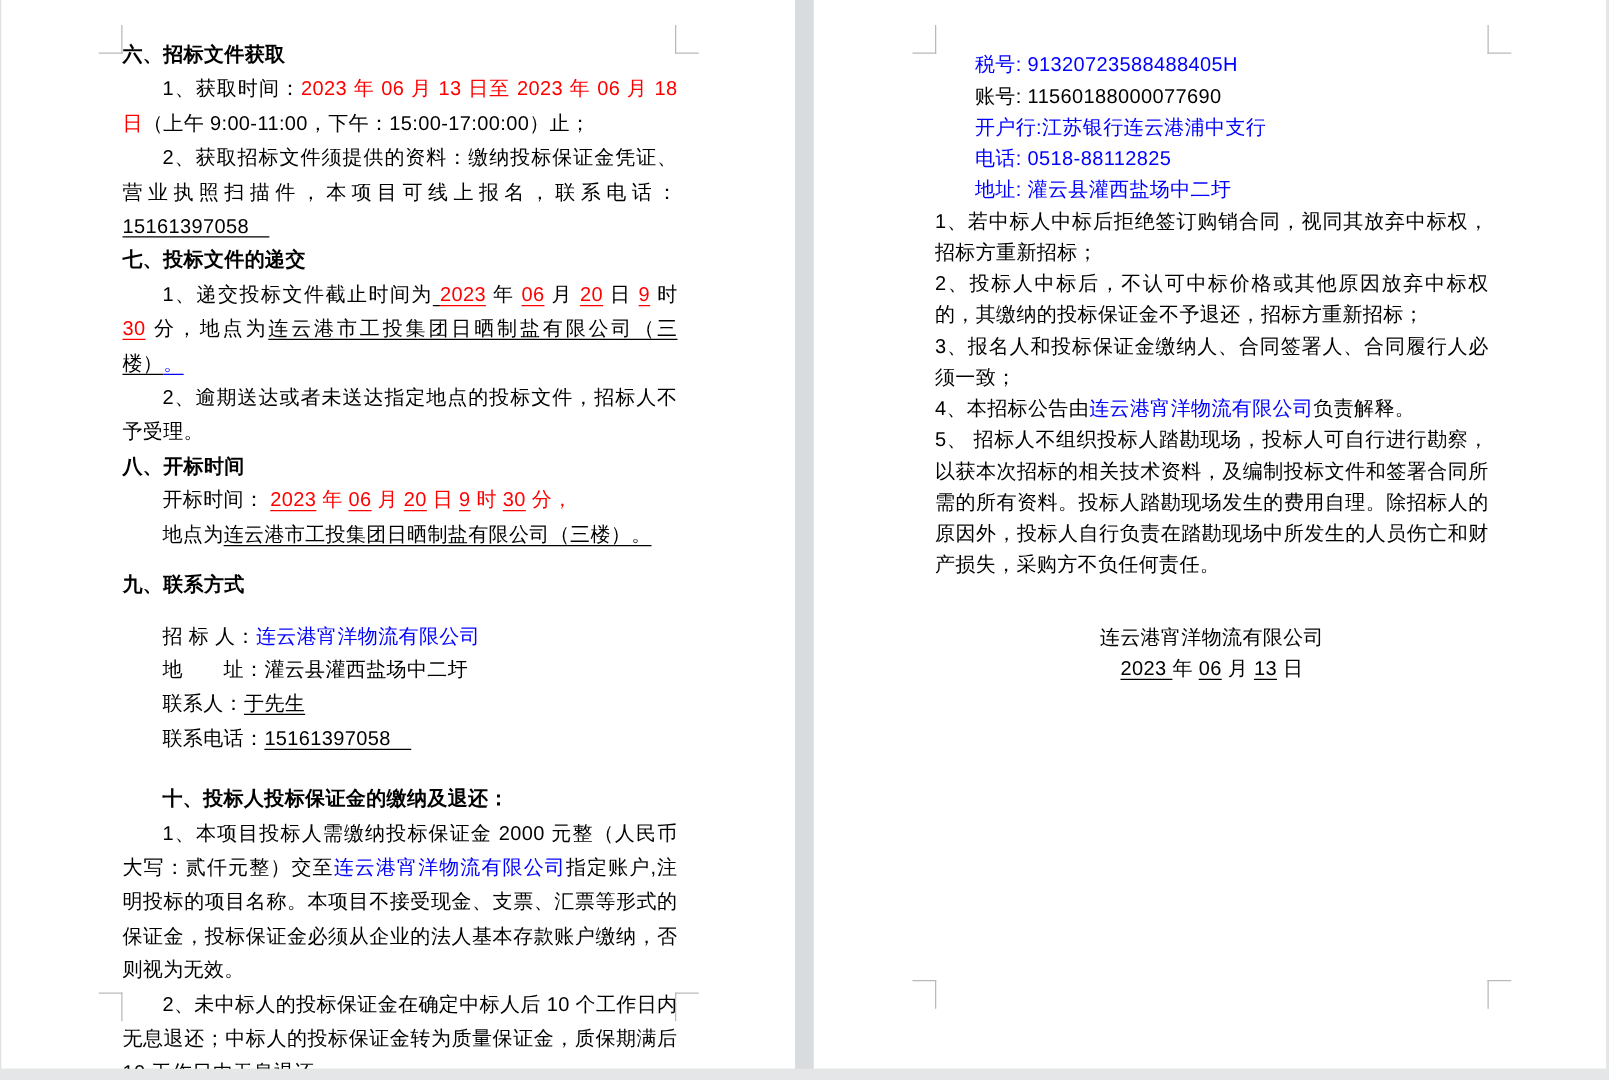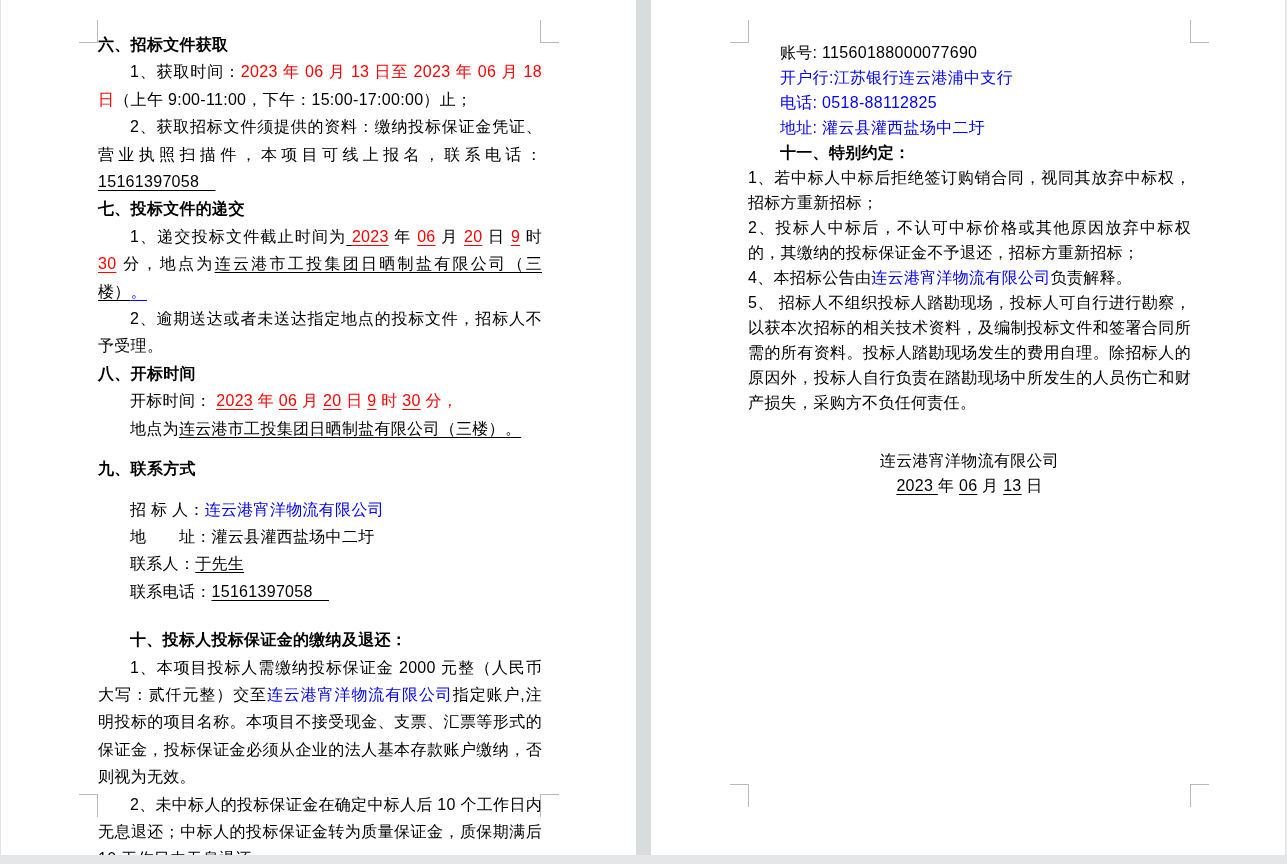--- a/index.html
+++ b/index.html
@@ -73,27 +73,28 @@
   </div>
 
   <div class="page-gap"></div>
 
   <div class="page page-right">
     <div class="cropmark cm-tl" style="left:79px;top:20px;"></div>
     <div class="cropmark cm-tr" style="left:539px;top:20px;"></div>
     <div class="cropmark cm-bl" style="left:79px;top:784px;"></div>
     <div class="cropmark cm-br" style="left:539px;top:784px;"></div>
     <div class="content content-right">
+        <div class="para ind"><span style="color: rgb(0, 0, 255);">税号: 91320723588488405H</span></div>
         <div class="para ind"><span style="color: #000000;">账号: 11560188000077690</span></div>
         <div class="para ind"><span style="color: rgb(0, 0, 255);">开户行:江苏银行连云港浦中支行</span></div>
         <div class="para ind"><span style="color: rgb(0, 0, 255);">电话: 0518-88112825</span></div>
         <div class="para ind"><span style="color: rgb(0, 0, 255);">地址: 灌云县灌西盐场中二圩</span></div>
-        <div class="para h ind"><span>十一、特别约定：</span></div>
         <div class="para"><span>1、若中标人中标后拒绝签订购销合同，视同其放弃中标权，招标方重新招标；</span></div>
         <div class="para"><span>2、投标人中标后，不认可中标价格或其他原因放弃中标权的，其缴纳的投标保证金不予退还，招标方重新招标；</span></div>
+        <div class="para"><span>3、报名人和投标保证金缴纳人、合同签署人、合同履行人必须一致；</span></div>
         <div class="para"><span>4、本招标公告由</span><span style="color: rgb(0, 0, 255);">连云港宵洋物流有限公司</span><span>负责解释。</span></div>
         <div class="para"><span>5、 招标人不组织投标人踏勘现场，投标人可自行进行勘察，以获本次招标的相关技术资料，及编制投标文件和签署合同所需的所有资料。投标人踏勘现场发生的费用自理。除招标人的原因外，投标人自行负责在踏勘现场中所发生的人员伤亡和财产损失，采购方不负任何责任。</span></div>
         <div class="para center" style="margin-top: 33px;"><span>连云港宵洋物流有限公司</span></div>
         <div class="para center"><span class="u">2023 </span><span> 年 </span><span class="u">06</span><span> 月 </span><span class="u">13</span><span> 日</span></div>
       </div>
   </div>
 
   <div class="bottom-strip"></div>
   <div class="right-edge"></div>
 </div>

